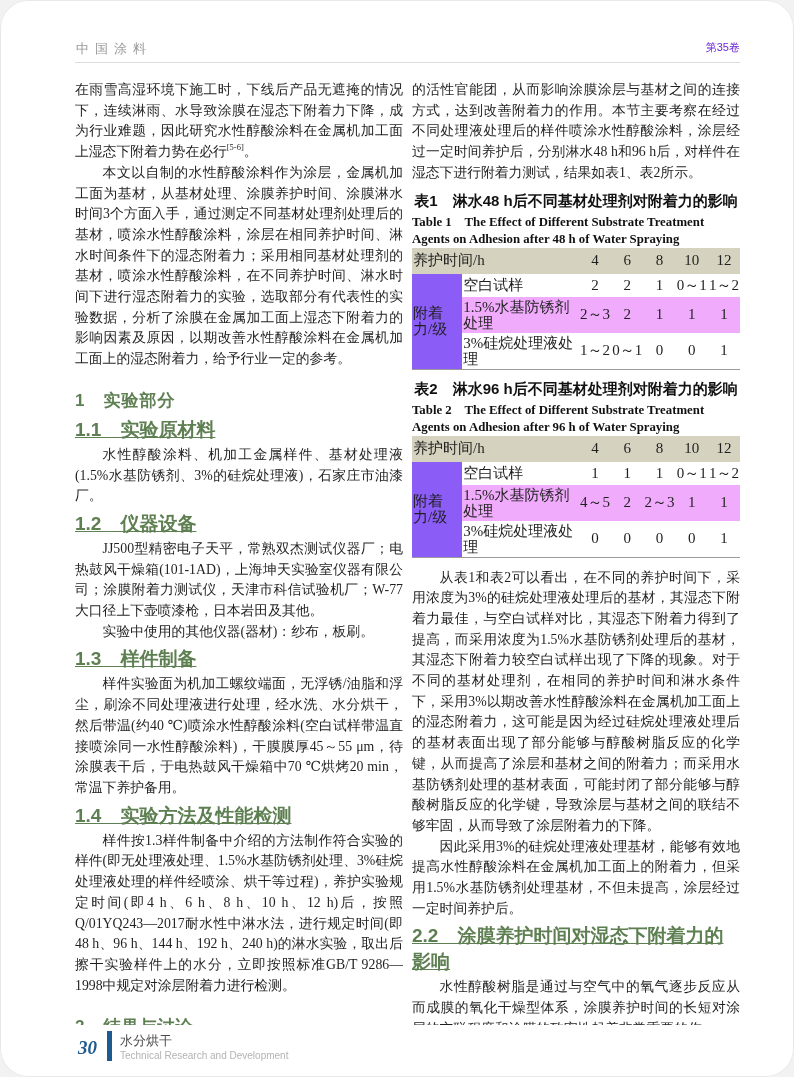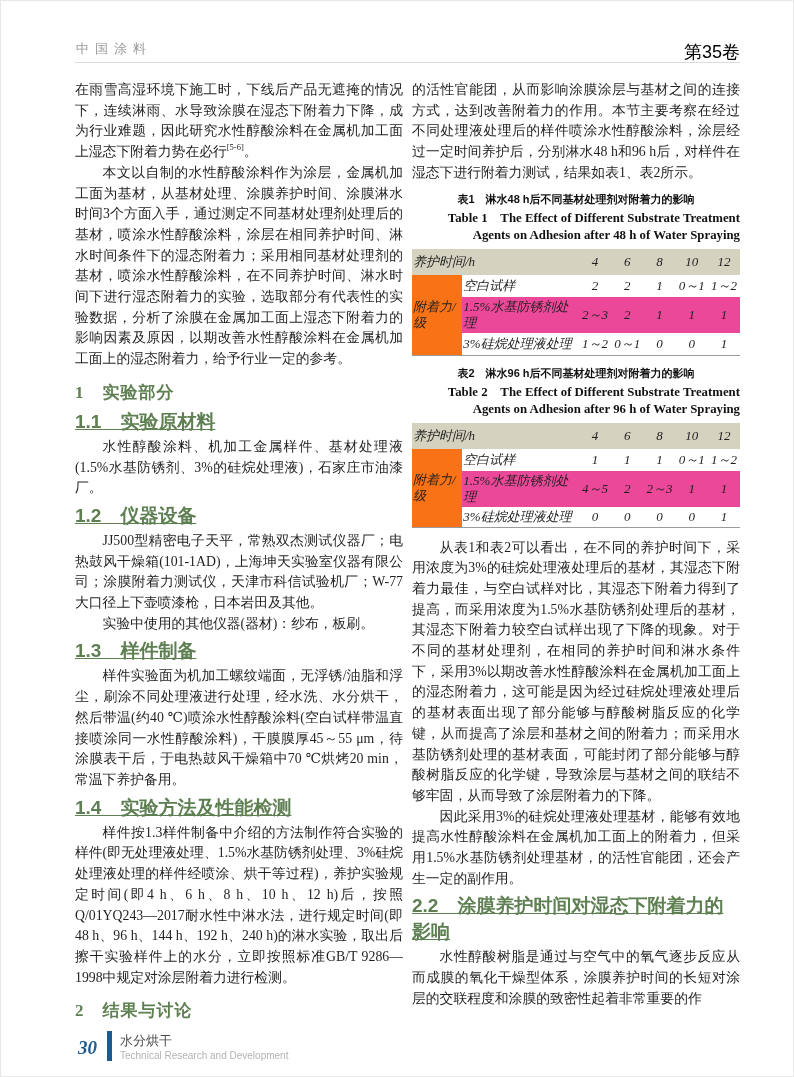--- a/index.html
+++ b/index.html
@@ -1,52 +1,52 @@
 <!DOCTYPE html>
 <html><head>
 <meta charset="utf-8">
 <style>
   html,body{margin:0;padding:0;background:#f2f2f2;}
   .page{position:relative;width:794px;height:1077px;background:#ffffff;margin:0 auto;
         font-family:"Liberation Serif","DejaVu Serif",serif;color:#1f1f1f;overflow:hidden;
-        box-shadow:inset 0 0 0 1px #e8e8e8;}
+        box-shadow:inset 0 0 0 1px #e8e8e8;border-radius:28px;}
   
   .hdr-journal{position:absolute;left:76px;top:40px;font-size:13px;color:#9a9a9a;
                letter-spacing:6px;font-family:"Liberation Sans",sans-serif;}
-  .hdr-volume{position:absolute;right:54px;top:40px;font-size:18px;color:#000000;
+  .hdr-volume{position:absolute;right:54px;top:40px;font-size:11px;color:#6d28d9;
               font-family:"Liberation Sans",sans-serif;}
   .hdr-rule{position:absolute;left:75px;right:54px;top:62px;height:1px;background:#dcdcdc;}
   
   .col{position:absolute;top:80px;width:328px;overflow:hidden;height:945px;}
   .col-left{left:75px;}
   .col-right{left:412px;}
   p.body{font-size:13.8px;line-height:20.7px;text-align:justify;margin:0;
          font-family:"Liberation Serif","DejaVu Serif",serif;}
   p.ind{text-indent:2em;}
   sup.ref{font-size:8.5px;line-height:0;}
-  .h-sec{font-family:Liberation Serif, serif;font-size:17px;font-weight:bold;
-         color:#5e7f52;margin:11px 0 5px 0;letter-spacing:1px;}
+  .h-sec{font-family:Liberation Sans, sans-serif;font-size:17px;font-weight:bold;
+         color:#5e7f52;margin:19px 0 5px 0;letter-spacing:1px;}
   .h-sub{font-family:"Liberation Sans","DejaVu Sans",sans-serif;font-size:19px;font-weight:bold;
          color:#5e7f52;margin:4px 0 2px 0;text-decoration:underline;}
   
   .tbl{margin:8px 0 10px 0;}
-  .tbl-title-cn{font-family:"Liberation Sans","DejaVu Sans",sans-serif;font-size:11px;
+  .tbl-title-cn{font-family:"Liberation Sans","DejaVu Sans",sans-serif;font-size:15px;
                 font-weight:bold;text-align:center;margin-bottom:3px;color:#111;}
   .tbl-title-en{font-family:"Liberation Serif","DejaVu Serif",serif;font-size:12.8px;
-                font-weight:bold;text-align:right;line-height:17px;color:#111;}
-  table.grid{width:100%;border-collapse:collapse;margin-top:5px;font-size:13px;
-             border-bottom:1.5px solid #9b9b9b;table-layout:fixed;font-style:italic;}
+                font-weight:bold;text-align:left;line-height:17px;color:#111;}
+  table.grid{width:100%;border-collapse:collapse;font-size:15px;
+             border-bottom:1.5px solid #9b9b9b;table-layout:fixed;}
   table.grid td{padding:2px 1px;vertical-align:middle;}
   .c-g{width:50px;}.c-l{width:116px;}.c-v{width:32px;}
   tr.hd td{background:#d5d2bf;height:22px;}
   td.hl{text-align:left;padding-left:2px;}
-  td.grp{text-align:left;line-height:16px;background:#f97316;}
+  td.grp{text-align:left;line-height:16px;background:#8b5cf6;}
   td.lbl{text-align:left;line-height:16px;padding:4px 1px;}
   td.val{text-align:center;}
-  tr.shaded td.lbl,tr.shaded td.val{background:#ec4899;}
+  tr.shaded td.lbl,tr.shaded td.val{background:#f0abfc;}
   
   .footer{position:absolute;left:78px;top:1031px;display:flex;align-items:center;}
   .pg-num{font-family:"Liberation Serif",serif;font-style:italic;font-weight:bold;
           font-size:19px;color:#1c5a8f;margin-top:3px;}
   .ftr-bar{width:5px;height:30px;background:#1c5a8f;margin:0 8px 0 10px;}
   .ftr-cn{font-family:"Liberation Sans",sans-serif;font-size:13px;color:#4a4a4a;line-height:15px;margin-top:2px;}
   .ftr-en{font-family:Liberation Sans, sans-serif;font-size:10px;color:#b3b3b3;margin-top:2px;}
 </style>
 </head>
 <body>
@@ -176,21 +176,21 @@
           <td class="val">0</td>
           <td class="val">0</td>
           <td class="val">0</td>
           <td class="val">1</td>
         </tr>
       </tbody>
         </table>
     </div>
 
     <p class="body ind">从表1和表2可以看出，在不同的养护时间下，采用浓度为3%的硅烷处理液处理后的基材，其湿态下附着力最佳，与空白试样对比，其湿态下附着力得到了提高，而采用浓度为1.5%水基防锈剂处理后的基材，其湿态下附着力较空白试样出现了下降的现象。对于不同的基材处理剂，在相同的养护时间和淋水条件下，采用3%以期改善水性醇酸涂料在金属机加工面上的湿态附着力，这可能是因为经过硅烷处理液处理后的基材表面出现了部分能够与醇酸树脂反应的化学键，从而提高了涂层和基材之间的附着力；而采用水基防锈剂处理的基材表面，可能封闭了部分能够与醇酸树脂反应的化学键，导致涂层与基材之间的联结不够牢固，从而导致了涂层附着力的下降。</p>
-    <p class="body ind">因此采用3%的硅烷处理液处理基材，能够有效地提高水性醇酸涂料在金属机加工面上的附着力，但采用1.5%水基防锈剂处理基材，的活性官能团，还会产生一定的副作用。</p>
+    <p class="body ind">因此采用3%的硅烷处理液处理基材，能够有效地提高水性醇酸涂料在金属机加工面上的附着力，但采用1.5%水基防锈剂处理基材，不但未提高，涂层经过一定时间养护后。</p>
     <div class="h-sub">2.2　涂膜养护时间对湿态下附着力的影响</div>
     <p class="body ind">水性醇酸树脂是通过与空气中的氧气逐步反应从而成膜的氧化干燥型体系，涂膜养护时间的长短对涂层的交联程度和涂膜的致密性起着非常重要的作</p>
   </div>
 
   <div class="footer">
     <span class="pg-num">30</span>
     <span class="ftr-bar"></span>
     <span>
       <div class="ftr-cn">水分烘干</div>
       <div class="ftr-en">Technical Research and Development</div>

